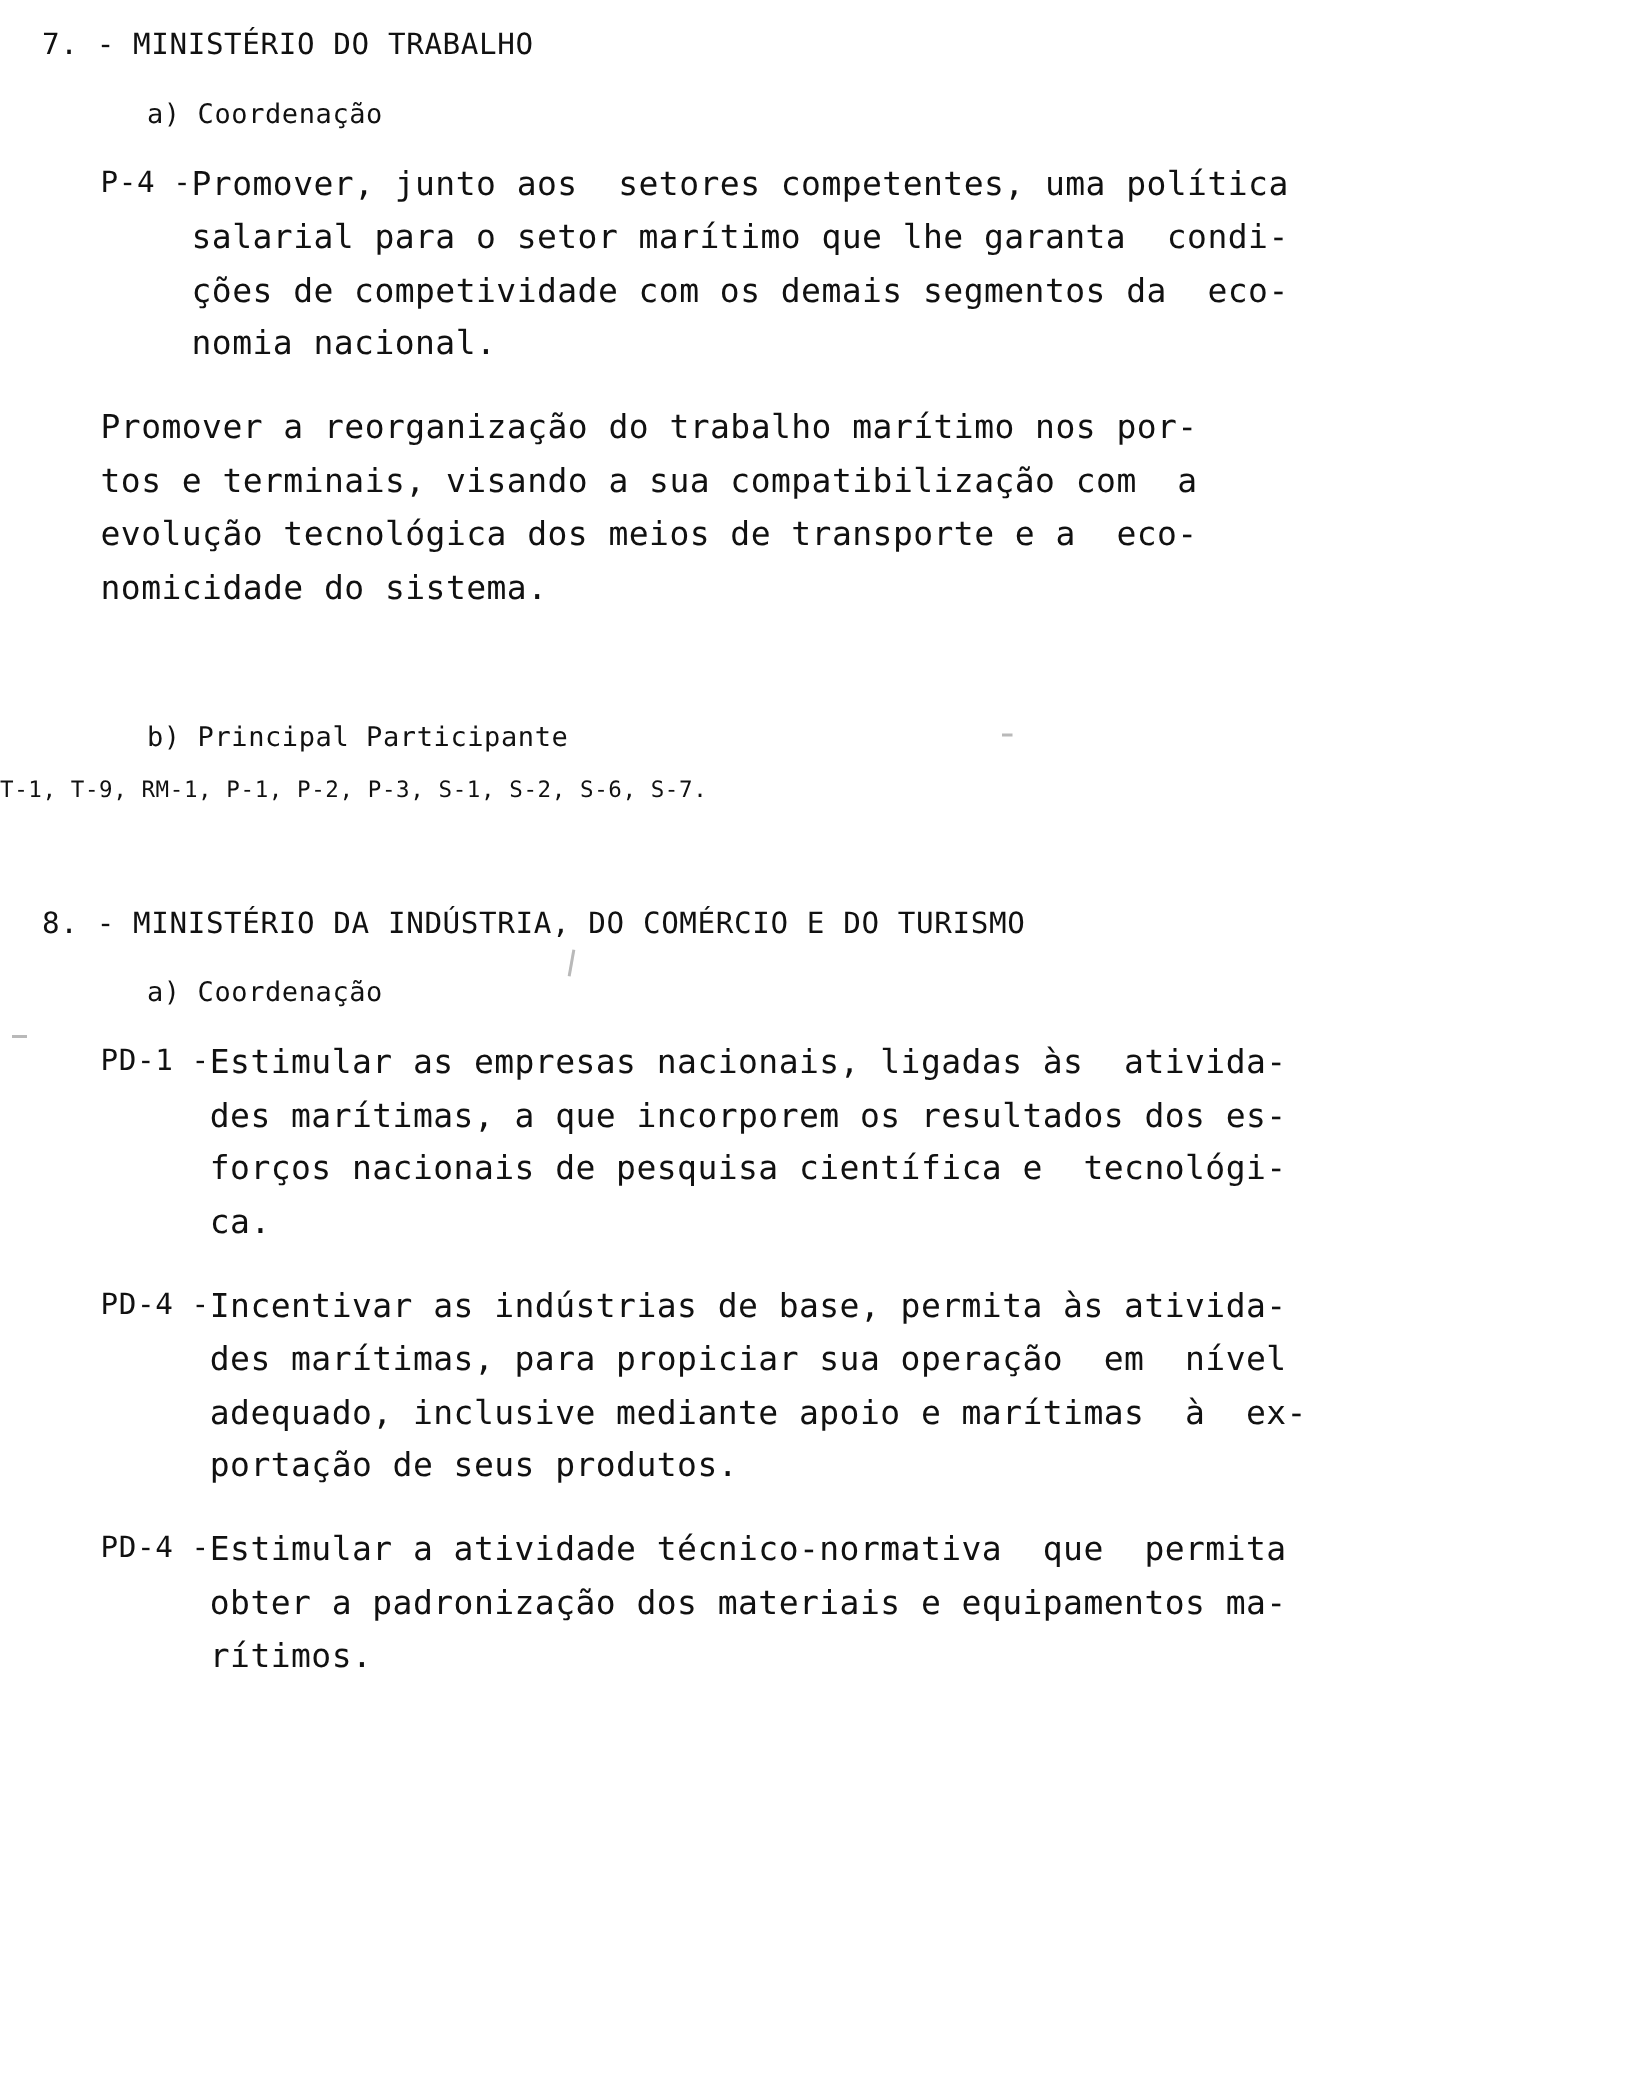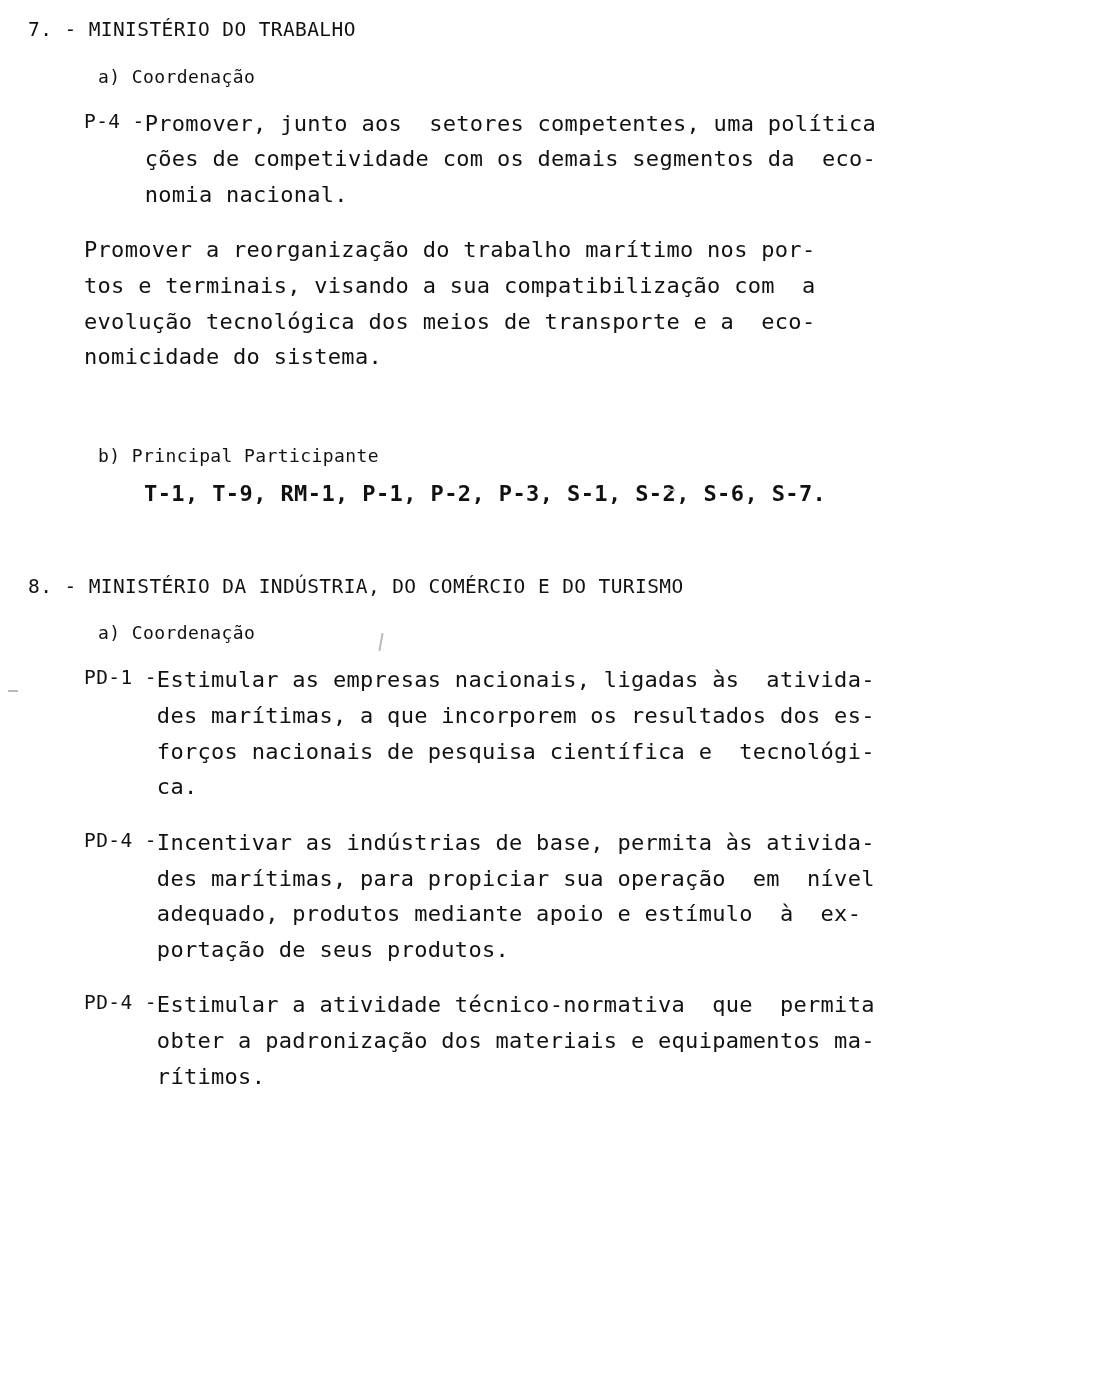--- a/index.html
+++ b/index.html
@@ -34,48 +34,46 @@
   }
   .subheading {
     font-size: 18px;
     letter-spacing: 0.4px;
     margin-left: 98px;
     white-space: pre;
     line-height: 1.0;
   }
   .item {
     display: flex;
-    margin-left: 84px;
+    margin-left: 67px;
     margin-top: 20px;
   }
   .item-code {
     flex: 0 0 auto;
     font-size: 19.5px;
     letter-spacing: 0.4px;
     white-space: pre;
     line-height: 1.62;
   }
   .item-body {
     font-size: 22px;
     letter-spacing: 0.3px;
     line-height: 1.62;
     width: 820px;
   }
   .item-body .ln {
     white-space: pre;
     display: block;
   }
   .participants {
-    font-size: 22px;
+    font-size: 15px;
     letter-spacing: 0.4px;
-    margin-left: 144px;
     margin-top: 18px;
     white-space: pre;
     line-height: 1.0;
-    font-weight: bold;
   }
   .sp-20 { height: 20px; }
   .sp-28 { height: 28px; }
   .sp-72 { height: 72px; }
   .speck {
     position: absolute;
     background: #b9b9b9;
   }
 </style>
 </head>
@@ -87,20 +85,21 @@
     <div class="sp-20"></div>
     <div class="heading">7. - MINISTÉRIO DO TRABALHO</div>
 
     <div class="sp-28"></div>
     <div class="subheading">a) Coordenação</div>
 
     <div class="item">
       <div class="item-code">P-4 -</div>
       <div class="item-body">
         <span class="ln">Promover, junto aos  setores competentes, uma política</span>
+        <span class="ln">salarial para o setor marítimo que lhe garanta  condi-</span>
         <span class="ln">ções de competividade com os demais segmentos da  eco-</span>
         <span class="ln">nomia nacional.</span>
       </div>
     </div>
 
     <div class="item">
       <div class="item-body">
         <span class="ln">Promover a reorganização do trabalho marítimo nos por-</span>
         <span class="ln">tos e terminais, visando a sua compatibilização com  a</span>
         <span class="ln">evolução tecnológica dos meios de transporte e a  eco-</span>
@@ -128,21 +127,21 @@
         <span class="ln">forços nacionais de pesquisa científica e  tecnológi-</span>
         <span class="ln">ca.</span>
       </div>
     </div>
 
     <div class="item">
       <div class="item-code">PD-4 -</div>
       <div class="item-body">
         <span class="ln">Incentivar as indústrias de base, permita às ativida-</span>
         <span class="ln">des marítimas, para propiciar sua operação  em  nível</span>
-        <span class="ln">adequado, produtos mediante apoio e estímulo  à  ex-</span>
+        <span class="ln">adequado, inclusive mediante apoio e marítimas  à  ex-</span>
         <span class="ln">portação de seus produtos.</span>
       </div>
     </div>
 
     <div class="item">
       <div class="item-code">PD-4 -</div>
       <div class="item-body">
         <span class="ln">Estimular a atividade técnico-normativa  que  permita</span>
         <span class="ln">obter a padronização dos materiais e equipamentos ma-</span>
         <span class="ln">rítimos.</span>

